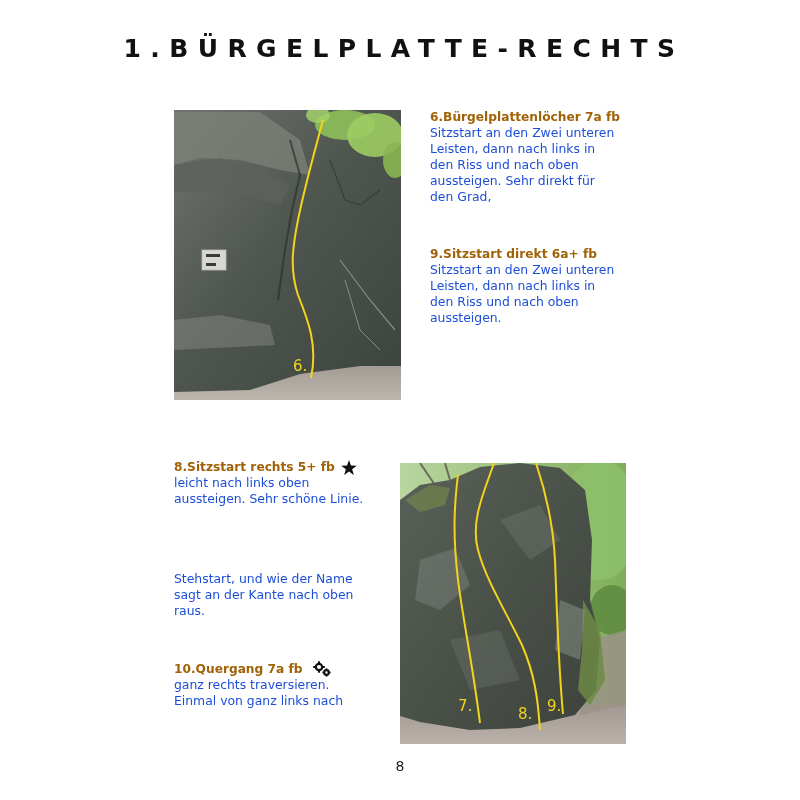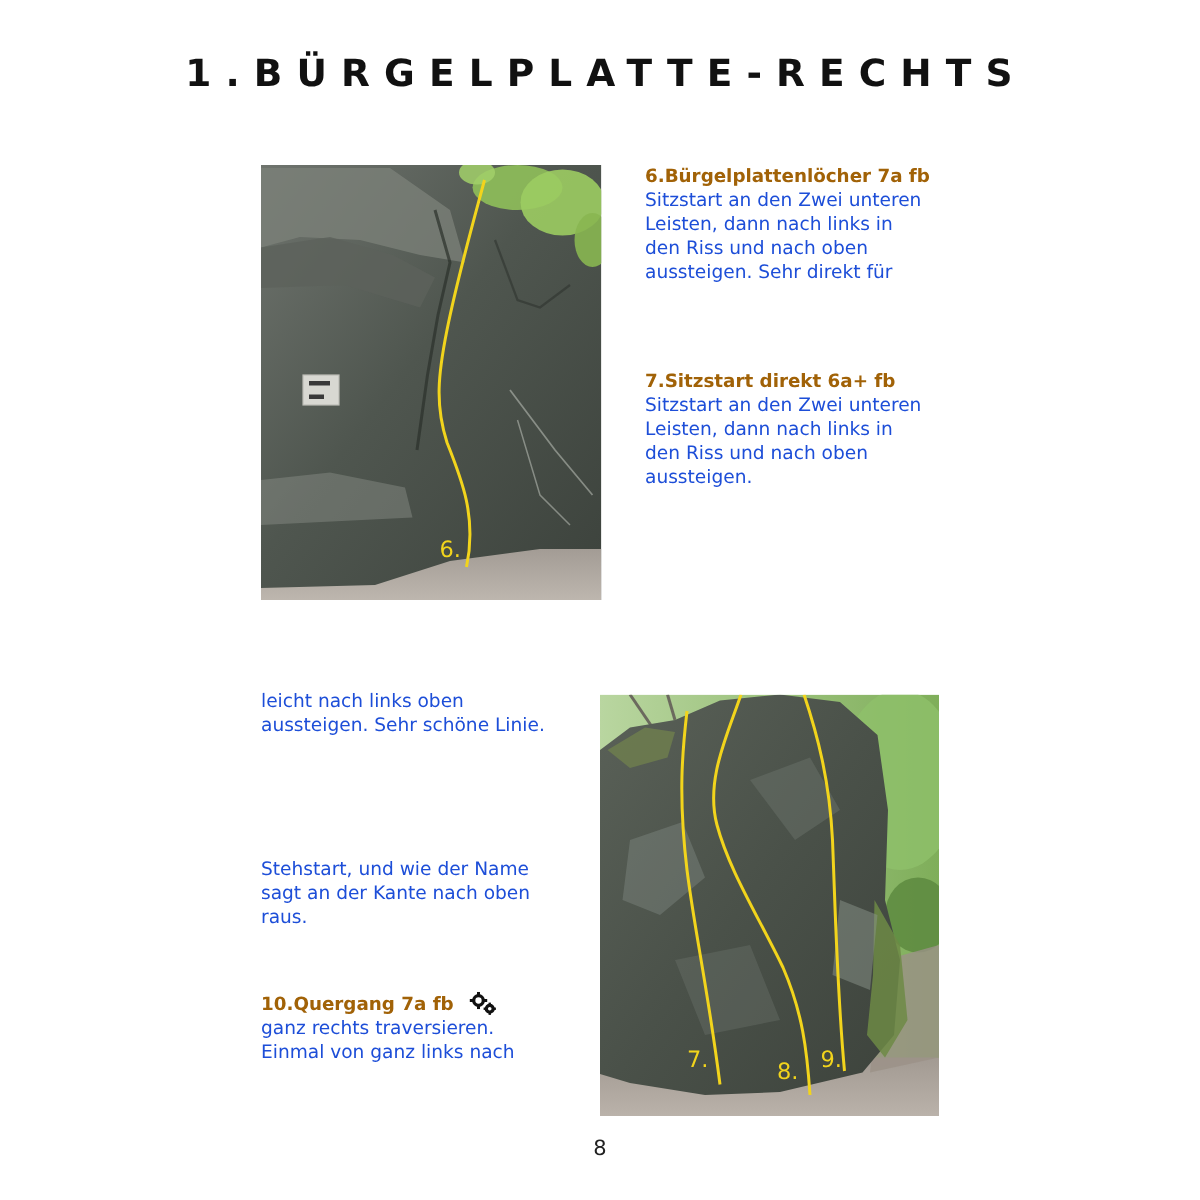--- a/index.html
+++ b/index.html
@@ -115,31 +115,40 @@
     <text x="293" y="371" fill="#f2d41c" font-size="15" font-family="DejaVu Sans, sans-serif">6.</text>
   </svg>
 </div>
 
 <div class="route-block" style="left:430px; top:109px;">
   <div class="route-title">6.Bürgelplattenlöcher 7a fb</div>
   <p class="route-desc">Sitzstart an den Zwei unteren</p>
   <p class="route-desc">Leisten, dann nach links in</p>
   <p class="route-desc">den Riss und nach oben</p>
   <p class="route-desc">aussteigen. Sehr direkt für</p>
+  <p class="route-desc">den Grad,</p>
 </div>
 
 <div class="route-block" style="left:430px; top:246px;">
-  <div class="route-title">7.Sitzstart direkt 6a+ fb</div>
+  <div class="route-title">9.Sitzstart direkt 6a+ fb</div>
   <p class="route-desc">Sitzstart an den Zwei unteren</p>
   <p class="route-desc">Leisten, dann nach links in</p>
   <p class="route-desc">den Riss und nach oben</p>
   <p class="route-desc">aussteigen.</p>
 </div>
 
 <div class="route-block" style="left:174px; top:459px;">
+  <div class="route-title">
+    <span>8.Sitzstart rechts 5+ fb</span>
+    <span class="badge-icon">
+      <svg width="16" height="15" viewBox="0 0 24 23">
+          <path d="M12 0 L15 8.5 L24 8.7 L16.8 14.2 L19.4 23 L12 17.8 L4.6 23 L7.2 14.2 L0 8.7 L9 8.5 Z" fill="#111"></path>
+        </svg>
+    </span>
+  </div>
   <p class="route-desc">leicht nach links oben</p>
   <p class="route-desc">aussteigen. Sehr schöne Linie.</p>
 </div>
 
 <div class="route-block" style="left:174px; top:571px;">
   <p class="route-desc">Stehstart, und wie der Name</p>
   <p class="route-desc">sagt an der Kante nach oben</p>
   <p class="route-desc">raus.</p>
 </div>
 

